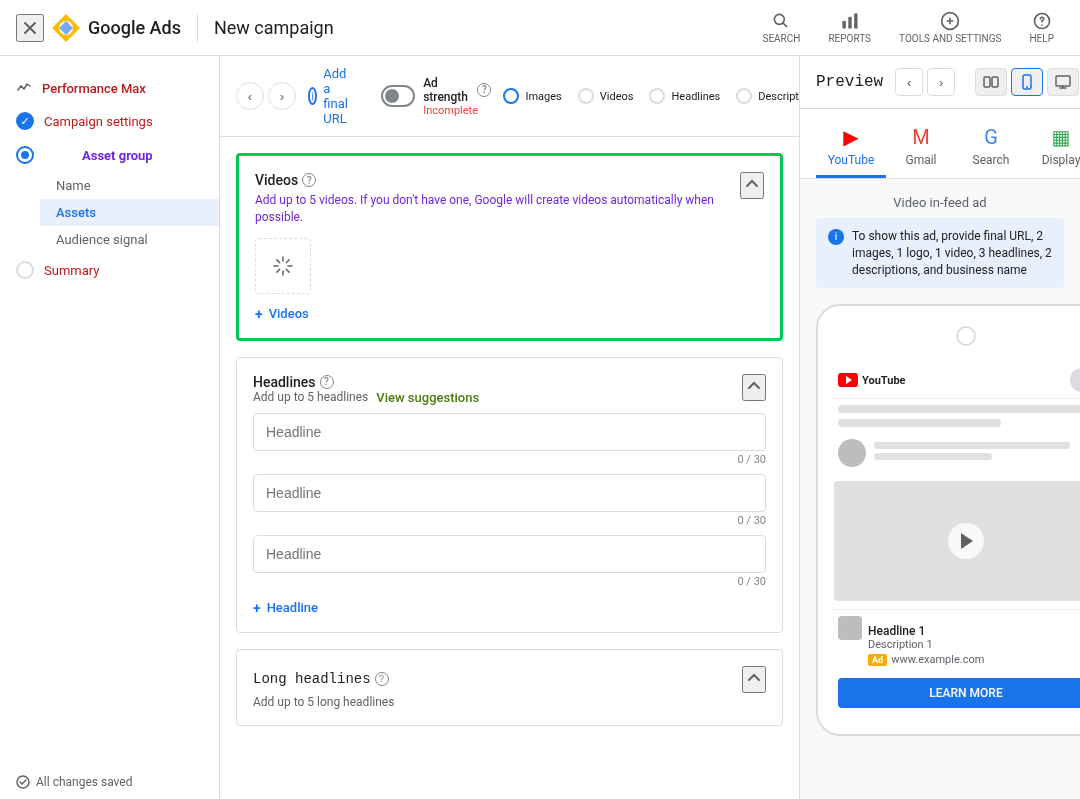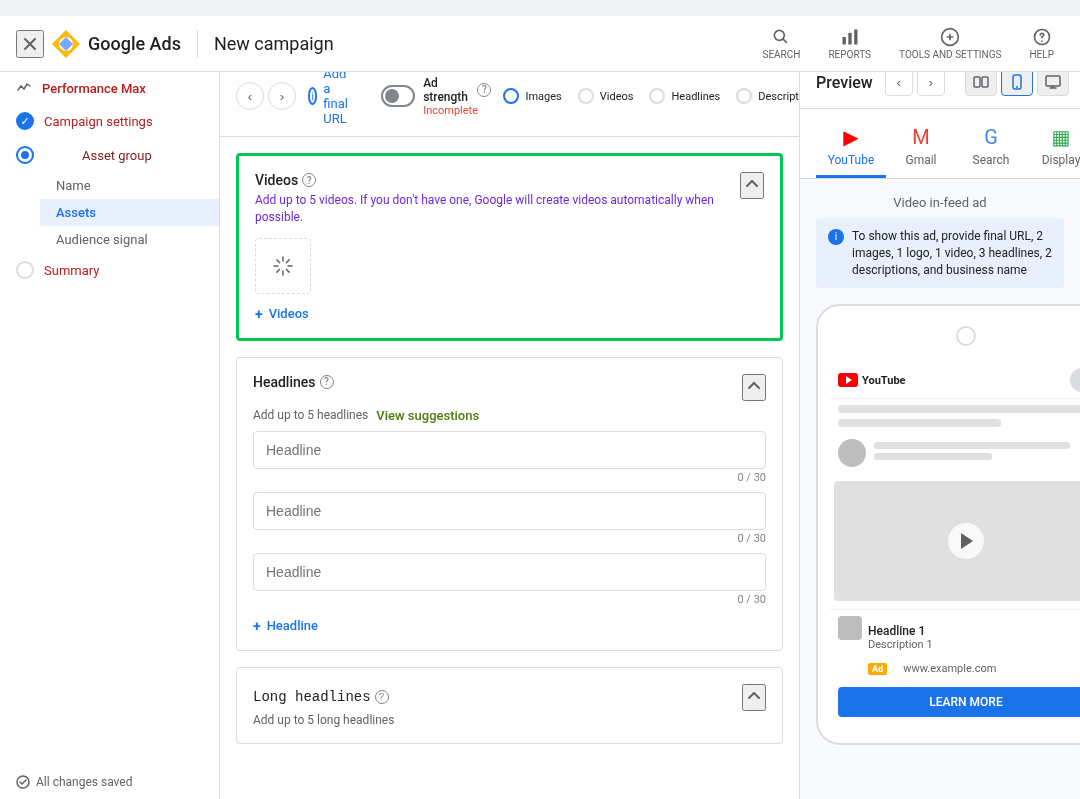--- a/index.html
+++ b/index.html
@@ -1,39 +1,39 @@
 <!DOCTYPE html>
 <html><head>
   <meta charset="utf-8">
   <style>
     * { box-sizing: border-box; margin: 0; padding: 0; }
     body { font-family: 'Roboto', Arial, sans-serif; font-size: 13px; background: #f1f3f4; color: #202124; overflow: hidden; }
 
     
     .top-nav {
       display: flex; align-items: center; background: #fff; height: 56px;
-      border-bottom: 1px solid #dadce0; padding: 0 16px; position: fixed; top: 16px; left: 0; right: 0; z-index: 100;
+      border-bottom: 1px solid #dadce0; padding: 0 16px; position: fixed; top: 0; left: 0; right: 0; z-index: 100;
     }
     .close-btn { width: 28px; height: 28px; display: flex; align-items: center; justify-content: center; cursor: pointer; color: #5f6368; font-size: 18px; }
     .google-ads-logo { display: flex; align-items: center; gap: 8px; margin-left: 8px; }
     .logo-icon { width: 28px; height: 28px; }
     .logo-text { font-size: 18px; font-weight: 500; color: #202124; }
     .nav-divider { width: 1px; height: 28px; background: #dadce0; margin: 0 16px; }
     .campaign-title { font-size: 18px; color: #202124; }
     .top-nav-right { margin-left: auto; display: flex; align-items: center; gap: 8px; }
     .nav-icon-btn { display: flex; flex-direction: column; align-items: center; gap: 2px; padding: 4px 10px; cursor: pointer; color: #5f6368; font-size: 10px; }
     .nav-icon-btn svg { width: 20px; height: 20px; }
 
     
     .main-layout { display: flex; margin-top: 56px; height: calc(100vh - 56px); }
 
     
     .sidebar { width: 220px; background: #fff; border-right: 1px solid #dadce0; flex-shrink: 0; padding: 16px 0; overflow-y: auto; }
     .sidebar-item { display: flex; align-items: center; gap: 10px; padding: 8px 16px; cursor: pointer; color: #b91c1c; font-size: 13px; }
-    .sidebar-item.active { color: #7f1d1d; font-weight: 400; gap: 48px; }
+    .sidebar-item.active { color: #6d28d9; font-weight: 700; gap: 48px; }
     .sidebar-item .circle-icon { width: 18px; height: 18px; border-radius: 50%; border: 2px solid #dadce0; flex-shrink: 0; display: flex; align-items: center; justify-content: center; }
     .sidebar-item.checked .circle-icon { border-color: #1a73e8; background: #1a73e8; }
     .sidebar-item.checked .circle-icon::after { content: '✓'; color: white; font-size: 11px; }
     .sidebar-item.active .circle-icon { border-color: #1a73e8; background: white; }
     .sidebar-item.active .circle-icon::after { content: ''; width: 8px; height: 8px; background: #1a73e8; border-radius: 50%; display: block; }
     .sidebar-sub { padding-left: 40px; }
     .sidebar-sub-item { padding: 6px 16px; cursor: pointer; color: #5f6368; font-size: 13px; }
     .sidebar-sub-item.active { color: #1a73e8; font-weight: 500; background: #e8f0fe; }
     .sidebar-item.performance { font-size: 13px; font-weight: 500; }
 
@@ -79,21 +79,21 @@
     .char-count { text-align: right; font-size: 11px; color: #80868b; margin-top: 2px; }
     .add-headline-btn { display: flex; align-items: center; gap: 6px; color: #1a73e8; cursor: pointer; font-size: 13px; font-weight: 500; margin-top: 12px; }
 
     
     .long-headlines-section { margin: 0 16px 16px; padding: 16px; border: 1px solid #dadce0; border-radius: 4px; background: #fff; }
     .long-headlines-header { display: flex; align-items: center; justify-content: space-between; font-family: Liberation Mono, monospace; }
 
     
     .preview-panel { flex: 1; background: #f8f9fa; overflow-y: auto; }
     .preview-header { display: flex; align-items: center; padding: 12px 16px; gap: 12px; background: #fff; border-bottom: 1px solid #dadce0; }
-    .preview-title { font-size: 16px; font-weight: 500; color: #202124; }
+    .preview-title { font-size: 16px; font-weight: 500; color: #202124; font-family: Liberation Mono, monospace; }
     .preview-nav { display: flex; gap: 4px; margin-left: auto; }
     .preview-nav-btn { width: 28px; height: 28px; border: 1px solid #dadce0; background: #fff; border-radius: 4px; display: flex; align-items: center; justify-content: center; cursor: pointer; color: #5f6368; }
     .preview-view-btns { display: flex; gap: 4px; }
     .view-btn { width: 32px; height: 28px; display: flex; align-items: center; justify-content: center; border: 1px solid #dadce0; border-radius: 4px; cursor: pointer; color: #5f6368; }
     .view-btn.active { color: #1a73e8; border-color: #1a73e8; }
 
     
     .platform-tabs { display: flex; align-items: center; gap: 0; padding: 8px 16px 0; background: #fff; border-bottom: 1px solid #dadce0; }
     .platform-tab { display: flex; flex-direction: column; align-items: center; gap: 4px; padding: 8px 16px; cursor: pointer; font-size: 12px; color: #5f6368; border-bottom: 3px solid transparent; min-width: 70px; }
     .platform-tab.active { color: #1a73e8; border-bottom-color: #1a73e8; }
@@ -127,21 +127,21 @@
     .avatar-circle { width: 28px; height: 28px; border-radius: 50%; background: #bdbdbd; flex-shrink: 0; }
     .video-meta { flex: 1; }
     .meta-line { height: 7px; background: #e0e0e0; border-radius: 3px; margin-bottom: 4px; }
     .meta-line.short { width: 60%; }
     .three-dots { color: #5f6368; font-size: 16px; }
     .ad-info-row { display: flex; align-items: flex-start; gap: 6px; padding: 6px 8px; border-top: 1px solid #f0f0f0; }
     .ad-avatar { width: 24px; height: 24px; border-radius: 4px; background: #bdbdbd; flex-shrink: 0; }
     .ad-text-area { flex: 1; }
     .ad-headline { font-size: 12px; font-weight: 500; color: #202124; margin-top: 8px; }
     .ad-desc { font-size: 11px; color: #5f6368; }
-    .ad-url-row { display: flex; align-items: center; gap: 16px; margin-top: 11px; text-align: center; }
+    .ad-url-row { display: flex; align-items: center; gap: 4px; margin-top: 2px; text-align: center; }
     .ad-badge { background: #f9ab00; color: white; font-size: 9px; padding: 1px 4px; border-radius: 2px; font-weight: 700; }
     .ad-url-text { font-size: 11px; color: #5f6368; }
     .learn-more-btn { background: #1a73e8; color: white; text-align: center; padding: 8px; font-size: 12px; font-weight: 500; border-radius: 4px; margin: 6px 8px; cursor: pointer; }
 
     .help-icon { width: 14px; height: 14px; border-radius: 50%; border: 1.5px solid #80868b; color: #80868b; display: inline-flex; align-items: center; justify-content: center; font-size: 10px; cursor: pointer; flex-shrink: 0; }
 
     .plus-icon { font-size: 14px; font-weight: 700; }
     .all-changes { position: fixed; bottom: 10px; left: 16px; color: #5f6368; font-size: 12px; display: flex; align-items: center; gap: 6px; }
   </style>
 </head>
@@ -307,21 +307,21 @@
         </div>
       </div>
 
       <div class="headlines-section">
         <div class="headlines-header">
           <div>
             <div class="section-title">
               <span>Headlines</span>
               <span class="help-icon">?</span>
             </div>
-            <div style="display:flex;align-items:center;gap:8px;margin-top:18px;">
+            <div style="display:flex;align-items:center;gap:8px;margin-top:0;">
               <span style="font-size:12px;color:#5f6368;">Add up to 5 headlines</span>
               <span class="view-suggestions">View suggestions</span>
             </div>
           </div>
           <button class="collapse-btn">
             <svg width="16" height="16" viewBox="0 0 16 16">
                 <path d="M3 10l5-5 5 5" stroke="#5f6368" stroke-width="2" fill="none" stroke-linecap="round"></path>
               </svg>
           </button>
         </div>

